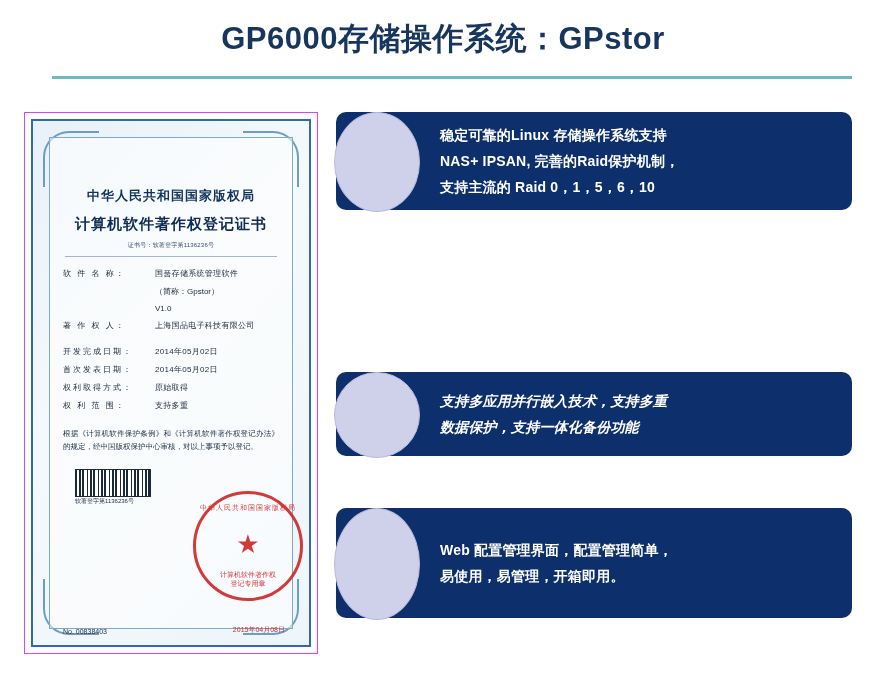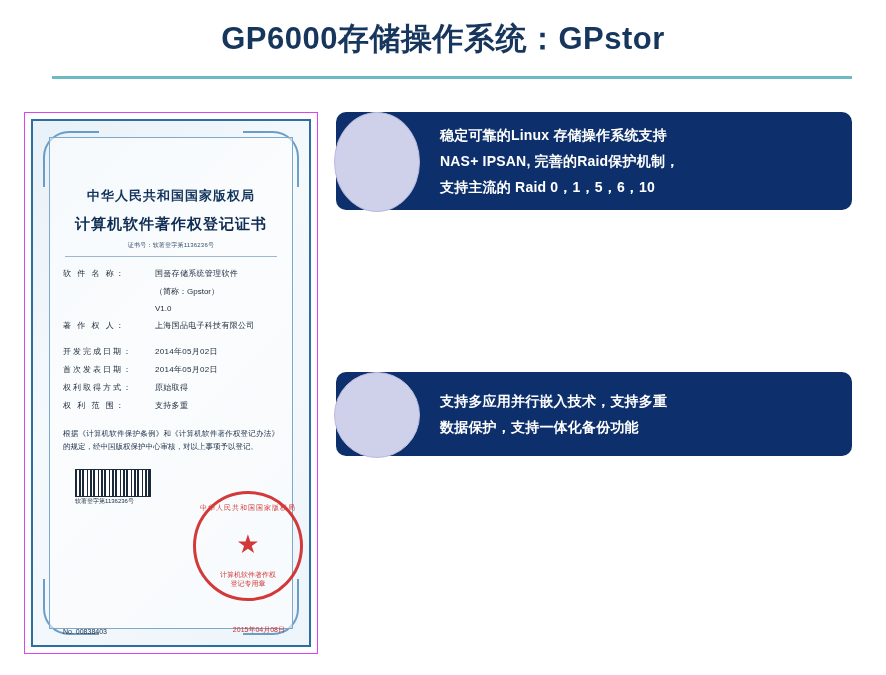--- a/index.html
+++ b/index.html
@@ -238,21 +238,21 @@
     transform: translateY(-50%);
     font-size: 14px;
     font-weight: bold;
     line-height: 26px;
     color: #ffffff;
     white-space: pre-line;
     letter-spacing: 0.2px;
   }
   #feature-0 { top: 112px; height: 98px; }
   #feature-1 { top: 238px; height: 84px; }
-  #feature-2 { top: 372px; height: 84px; }
+  #feature-2 { top: 372px; height: 84px; font-style: italic; }
   #feature-3 { top: 508px; height: 110px; }
 </style>
 </head>
 <body>
 
 <div class="slide">
 
   <div class="title">GP6000存储操作系统：GPstor</div>
   <div class="title-rule"></div>
 
@@ -324,14 +324,19 @@
 支持主流的 Raid 0，1，5，6，10</div>
   </div>
 
 
   <div class="feature" id="feature-2">
     <div class="feature-bullet"></div>
     <div class="feature-text">支持多应用并行嵌入技术，支持多重
 数据保护，支持一体化备份功能</div>
   </div>
 
+  <div class="feature" id="feature-3">
+    <div class="feature-bullet"></div>
+    <div class="feature-text">Web 配置管理界面，配置管理简单，
+易使用，易管理，开箱即用。</div>
+  </div>
 
 </div>
 
 </body></html>

